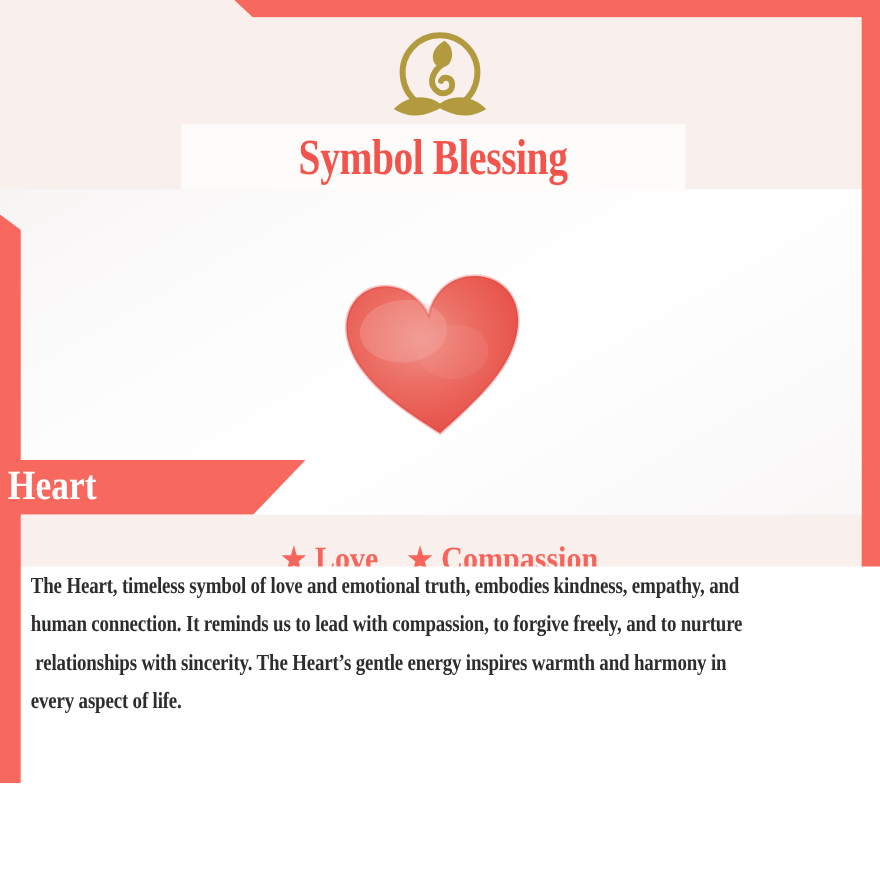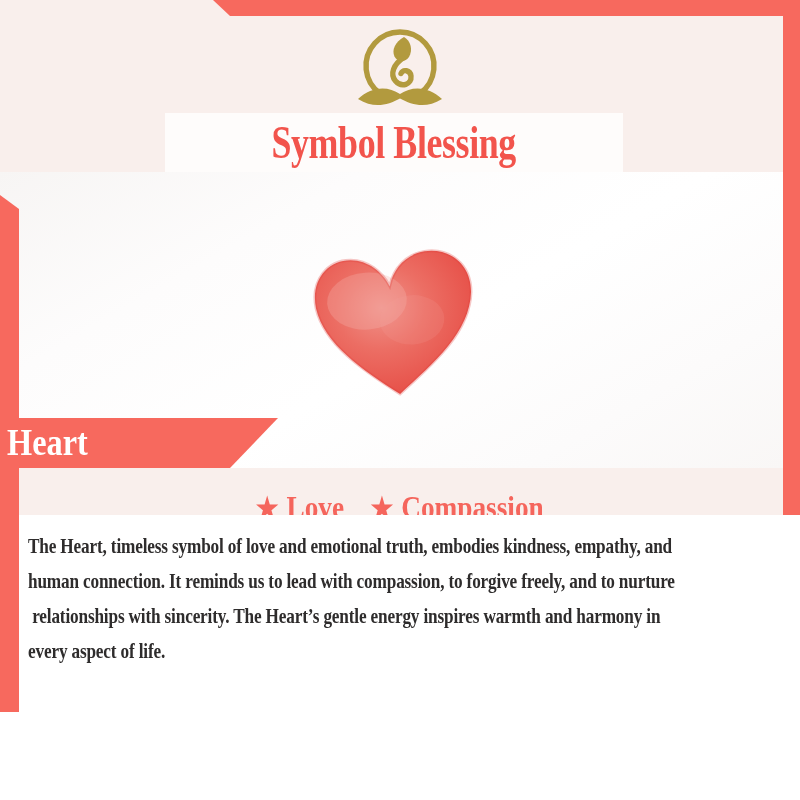--- a/index.html
+++ b/index.html
@@ -55,21 +55,21 @@
   .features .inner{display:inline-block;transform:scaleX(0.88);transform-origin:center;}
   .feature{display:inline-block;font-size:31px;font-weight:700;
     color:var(--features-red,#f5655c);margin:0 13px;}
   .feature .star{margin-right:9px;font-size:29px;}
   
   .text-area{position:absolute;left:19px;top:515px;width:781px;height:246px;
     background:#ffffff;}
   .body-line{white-space:pre;font-size:21px;font-weight:700;line-height:35px;
     color:var(--body-text,#2e2c2c);letter-spacing:-0.2px;
     transform:scaleX(0.82);transform-origin:left center;margin-left:9px;}
-  .text-area .pad{padding-top:14px;}
+  .text-area .pad{}
   
   .ghost{position:absolute;left:60px;top:233px;width:560px;height:10px;opacity:0.10;
     background:repeating-linear-gradient(90deg,#777 0 14px,transparent 14px 26px);
     filter:blur(2px);}
 </style>
 </head>
 <body>
 
 <div class="canvas">
 

